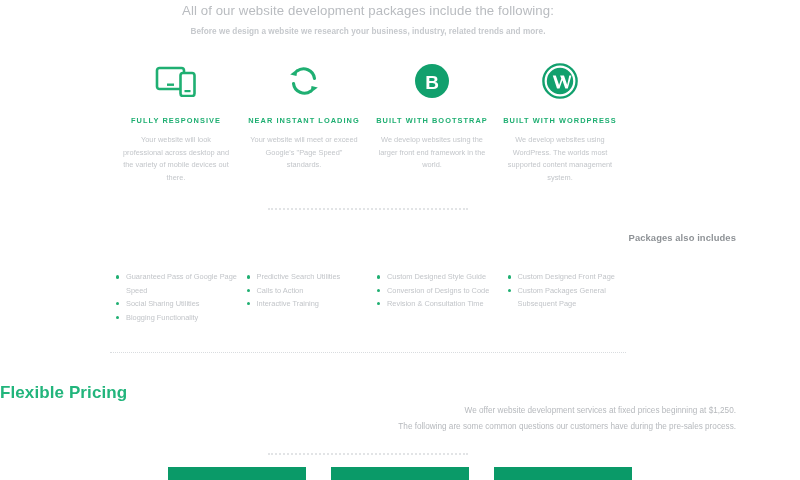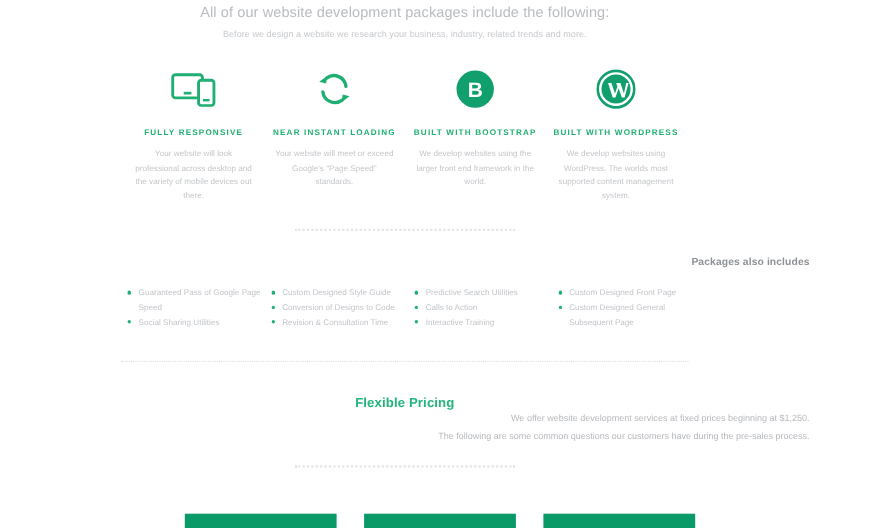--- a/index.html
+++ b/index.html
@@ -32,21 +32,21 @@
   .intro-title {
     font-size: 13.2px;
     font-weight: 400;
     color: #b9bcc0;
     letter-spacing: 0.1px;
     line-height: 18px;
   }
   .intro-sub {
     margin-top: 7px;
     font-size: 8.2px;
-    font-weight: 400;
+    font-weight: 700;
     color: #c6c9cd;
     letter-spacing: 0.05px;
   }
 
   
   .features {
     margin-top: 22px;
     display: flex;
     justify-content: center;
     align-items: flex-start;
@@ -100,21 +100,21 @@
   .pkg-title {
     margin-top: 22px;
     text-align: right;
     font-size: 9.4px;
     font-weight: bold;
     color: #8e9296;
     letter-spacing: 0.1px;
   }
 
   .pkg-cols {
-    margin: 16px auto 0;
+    margin: 27px auto 0;
     width: 540px;
     display: flex;
     justify-content: space-between;
     padding-left: 18px;
   }
   .pkg-col {
     width: 132px;
   }
   .pkg-item {
     position: relative;
@@ -131,22 +131,22 @@
     height: 3.2px;
     border-radius: 50%;
     background: #1faf72;
   }
 
   
   .rule-wide { margin-top: 28px; }
 
   .pricing-title {
     margin-top: 30px;
-    text-align: center;
-    font-size: 12px;
+    text-align: left;
+    font-size: 17px;
     font-weight: bold;
     color: #22b57c;
     letter-spacing: 0.1px;
   }
   .pricing-lines {
     text-align: right;
   }
   .pricing-line {
     font-size: 8.2px;
     line-height: 16px;
@@ -245,60 +245,64 @@
 
     <div class="pkg-col">
       <div class="pkg-item">
         <span class="pkg-bullet"></span>
         <span>Guaranteed Pass of Google Page Speed</span>
       </div>
       <div class="pkg-item">
         <span class="pkg-bullet"></span>
         <span>Social Sharing Utilities</span>
       </div>
+      <div class="pkg-item">
+        <span class="pkg-bullet"></span>
+        <span>Blogging Functionality</span>
+      </div>
     </div>
 
     <div class="pkg-col">
       <div class="pkg-item">
         <span class="pkg-bullet"></span>
+        <span>Predictive Search Utilities</span>
+      </div>
+      <div class="pkg-item">
+        <span class="pkg-bullet"></span>
+        <span>Calls to Action</span>
+      </div>
+      <div class="pkg-item">
+        <span class="pkg-bullet"></span>
+        <span>Interactive Training</span>
+      </div>
+    </div>
+
+    <div class="pkg-col">
+      <div class="pkg-item">
+        <span class="pkg-bullet"></span>
         <span>Custom Designed Style Guide</span>
       </div>
       <div class="pkg-item">
         <span class="pkg-bullet"></span>
         <span>Conversion of Designs to Code</span>
       </div>
       <div class="pkg-item">
         <span class="pkg-bullet"></span>
         <span>Revision &amp; Consultation Time</span>
       </div>
     </div>
 
     <div class="pkg-col">
       <div class="pkg-item">
         <span class="pkg-bullet"></span>
-        <span>Predictive Search Utilities</span>
-      </div>
-      <div class="pkg-item">
-        <span class="pkg-bullet"></span>
-        <span>Calls to Action</span>
-      </div>
-      <div class="pkg-item">
-        <span class="pkg-bullet"></span>
-        <span>Interactive Training</span>
-      </div>
-    </div>
-
-    <div class="pkg-col">
-      <div class="pkg-item">
-        <span class="pkg-bullet"></span>
         <span>Custom Designed Front Page</span>
       </div>
       <div class="pkg-item">
         <span class="pkg-bullet"></span>
-        <span>Custom Designed General Subsequent Page</span>
+        <span>Custom Packages General Subsequent Page</span>
       </div>
     </div>
 
   </div>
 
   <div class="dots-wide rule-wide"></div>
 
   <div class="pricing-title">Flexible Pricing</div>
 
   <div class="pricing-lines">

